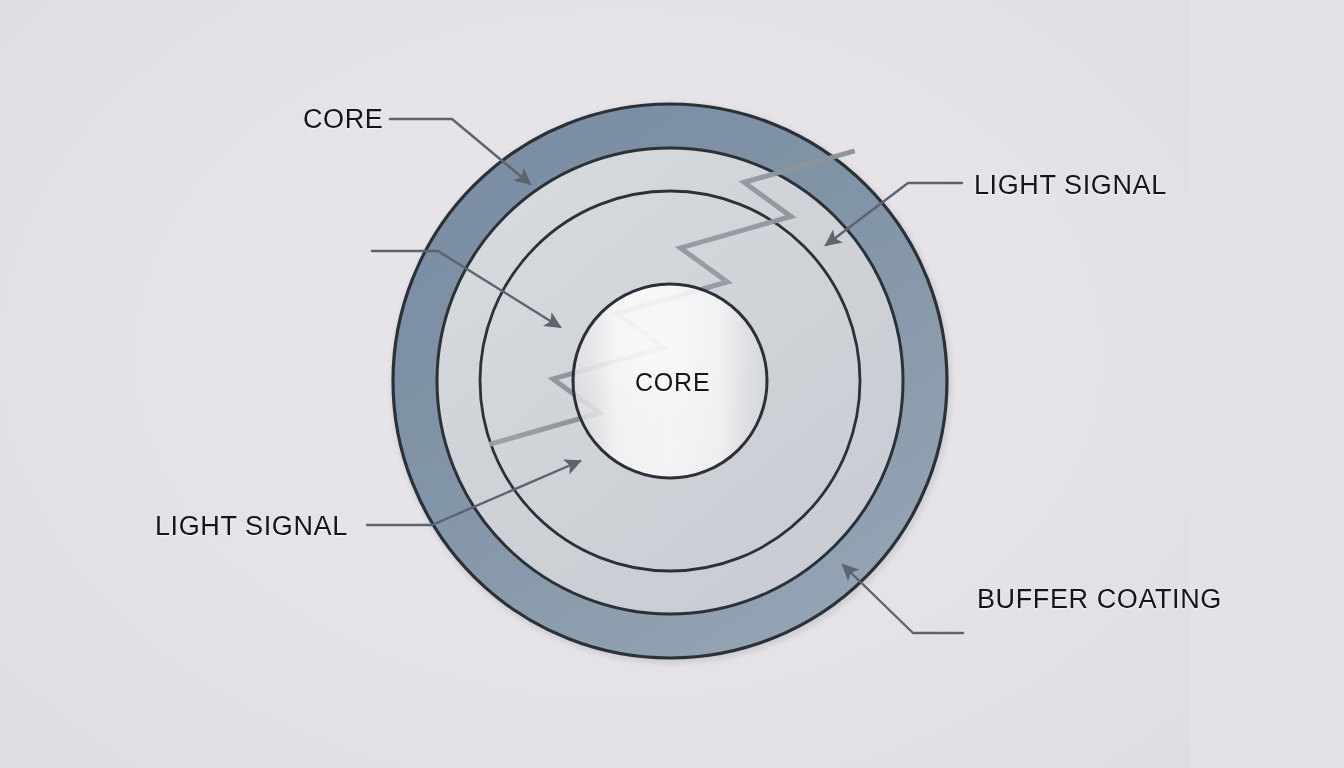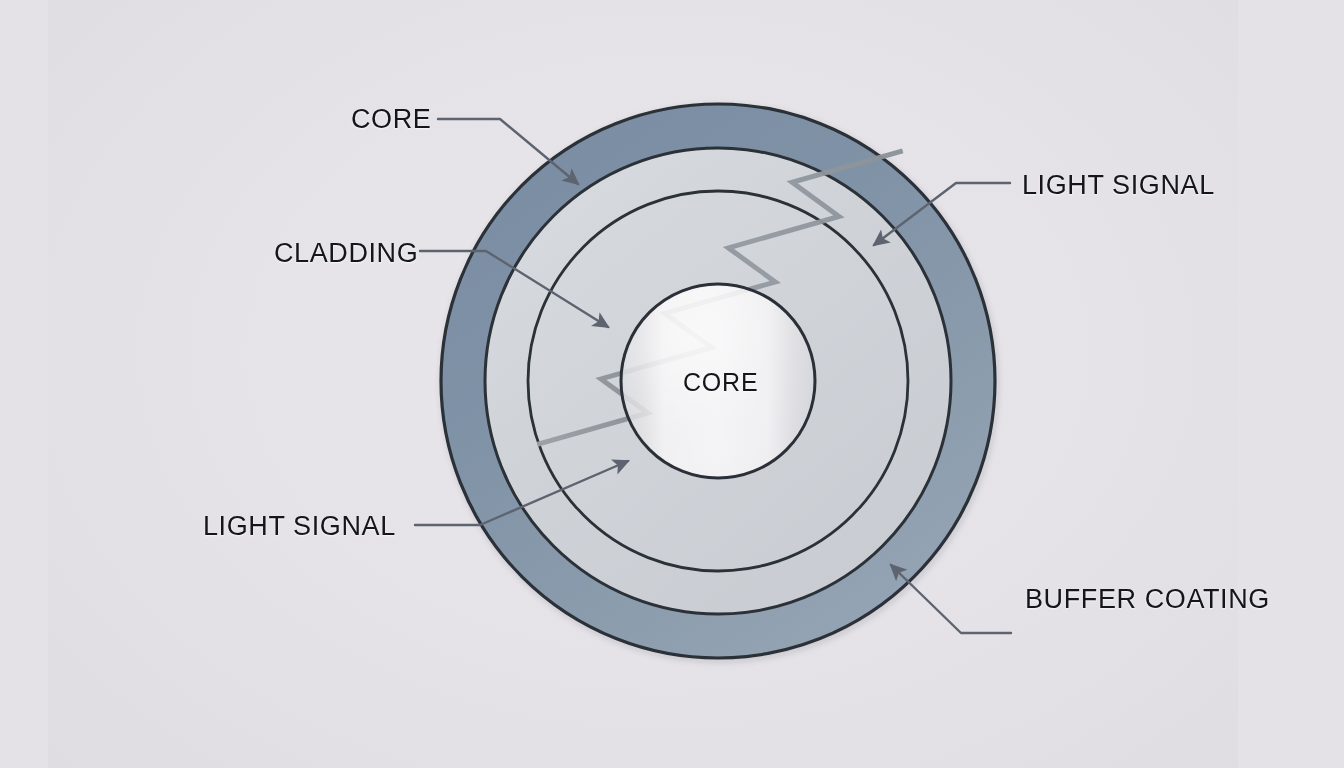--- a/index.html
+++ b/index.html
@@ -13,21 +13,20 @@
     height: 768px;
     overflow: hidden;
     font-family: "Liberation Sans", sans-serif;
   }
   #stage {
     position: relative;
     width: 1190px;
     height: 768px;
     background:
       radial-gradient(ellipse 900px 640px at 52% 46%, #e8e6ea 0%, #e5e3e7 48%, #e1dfe3 78%, #dedce1 100%);
-    margin-left: 48px;
   }
   #diagram {
     position: absolute;
     left: 0;
     top: 0;
     width: 1344px;
     height: 768px;
     display: block;
   }
   .lbl {
@@ -154,21 +153,20 @@
       <path d="M 367 525 L 432 525 L 580 461" fill="none" stroke="#5d6470" stroke-width="2.4" stroke-linecap="round" stroke-linejoin="round" marker-end="url(#arrowLeader)"></path>
     </g>
 
     <g>
       <path d="M 963 633 L 913 633 L 843 565" fill="none" stroke="#5d6470" stroke-width="2.4" stroke-linecap="round" stroke-linejoin="round" marker-end="url(#arrowLeader)"></path>
     </g>
   </svg>
 
   <div class="lbl lbl-outer" id="label-core-top">CORE</div>
 
-  <div class="lbl lbl-outer" id="label-cladding">CLADDING</div>
 
   <div class="lbl lbl-outer" id="label-light-right">LIGHT SIGNAL</div>
 
   <div class="lbl lbl-outer" id="label-light-left">LIGHT SIGNAL</div>
 
   <div class="lbl lbl-outer" id="label-buffer">BUFFER COATING</div>
 
   <div class="lbl lbl-core-inner" id="label-core-center">CORE</div>
 
 </div>

